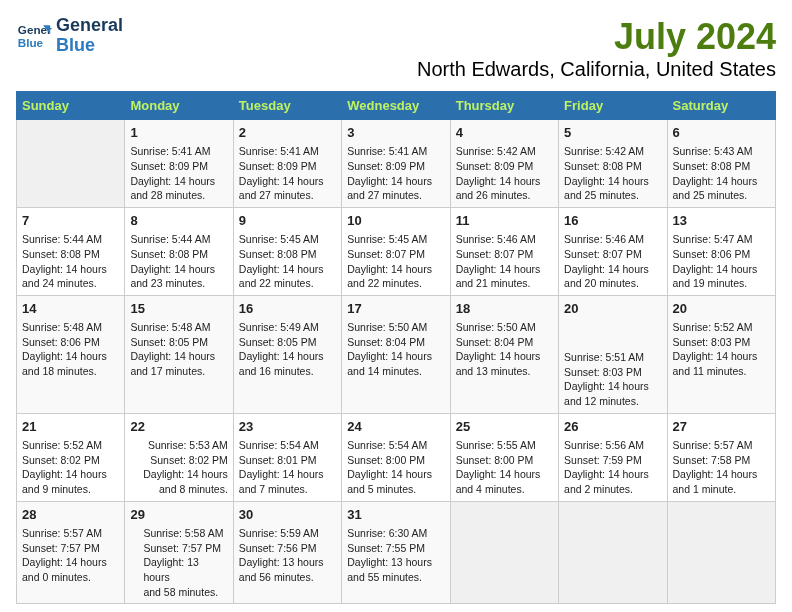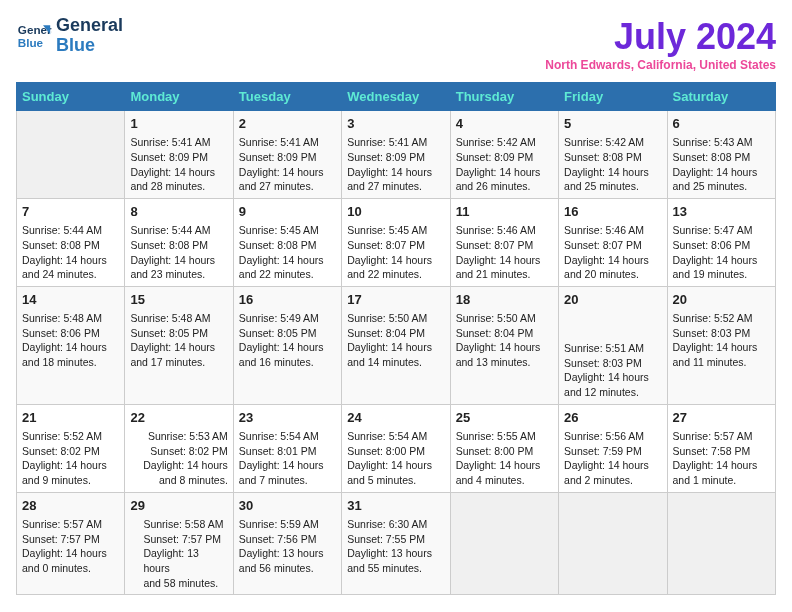--- a/index.html
+++ b/index.html
@@ -30,35 +30,34 @@
     .logo-icon {
       width: 36px;
       height: 36px;
     }
     .title-block {
       text-align: right;
     }
     .month-year {
       font-size: 36px;
       font-weight: bold;
-      color: #6d28d9;
+      color: #4d7c0f;
     }
     .location {
-      font-size: 12px;
-      color: #ec4899;
-      font-weight: bold;
+      font-size: 20px;
+      color: #000000;
     }
     table {
       width: 100%;
       border-collapse: collapse;
       font-size: 11px;
     }
     thead tr th {
       background-color: #2c6fad;
-      color: #5eead4;
+      color: #bef264;
       text-align: left;
       padding: 6px 5px;
       font-size: 13px;
       font-weight: bold;
       border: 1px solid #2c6fad;
     }
     tbody tr td {
       border: 1px solid #ccc;
       vertical-align: top;
       padding: 4px 5px;

